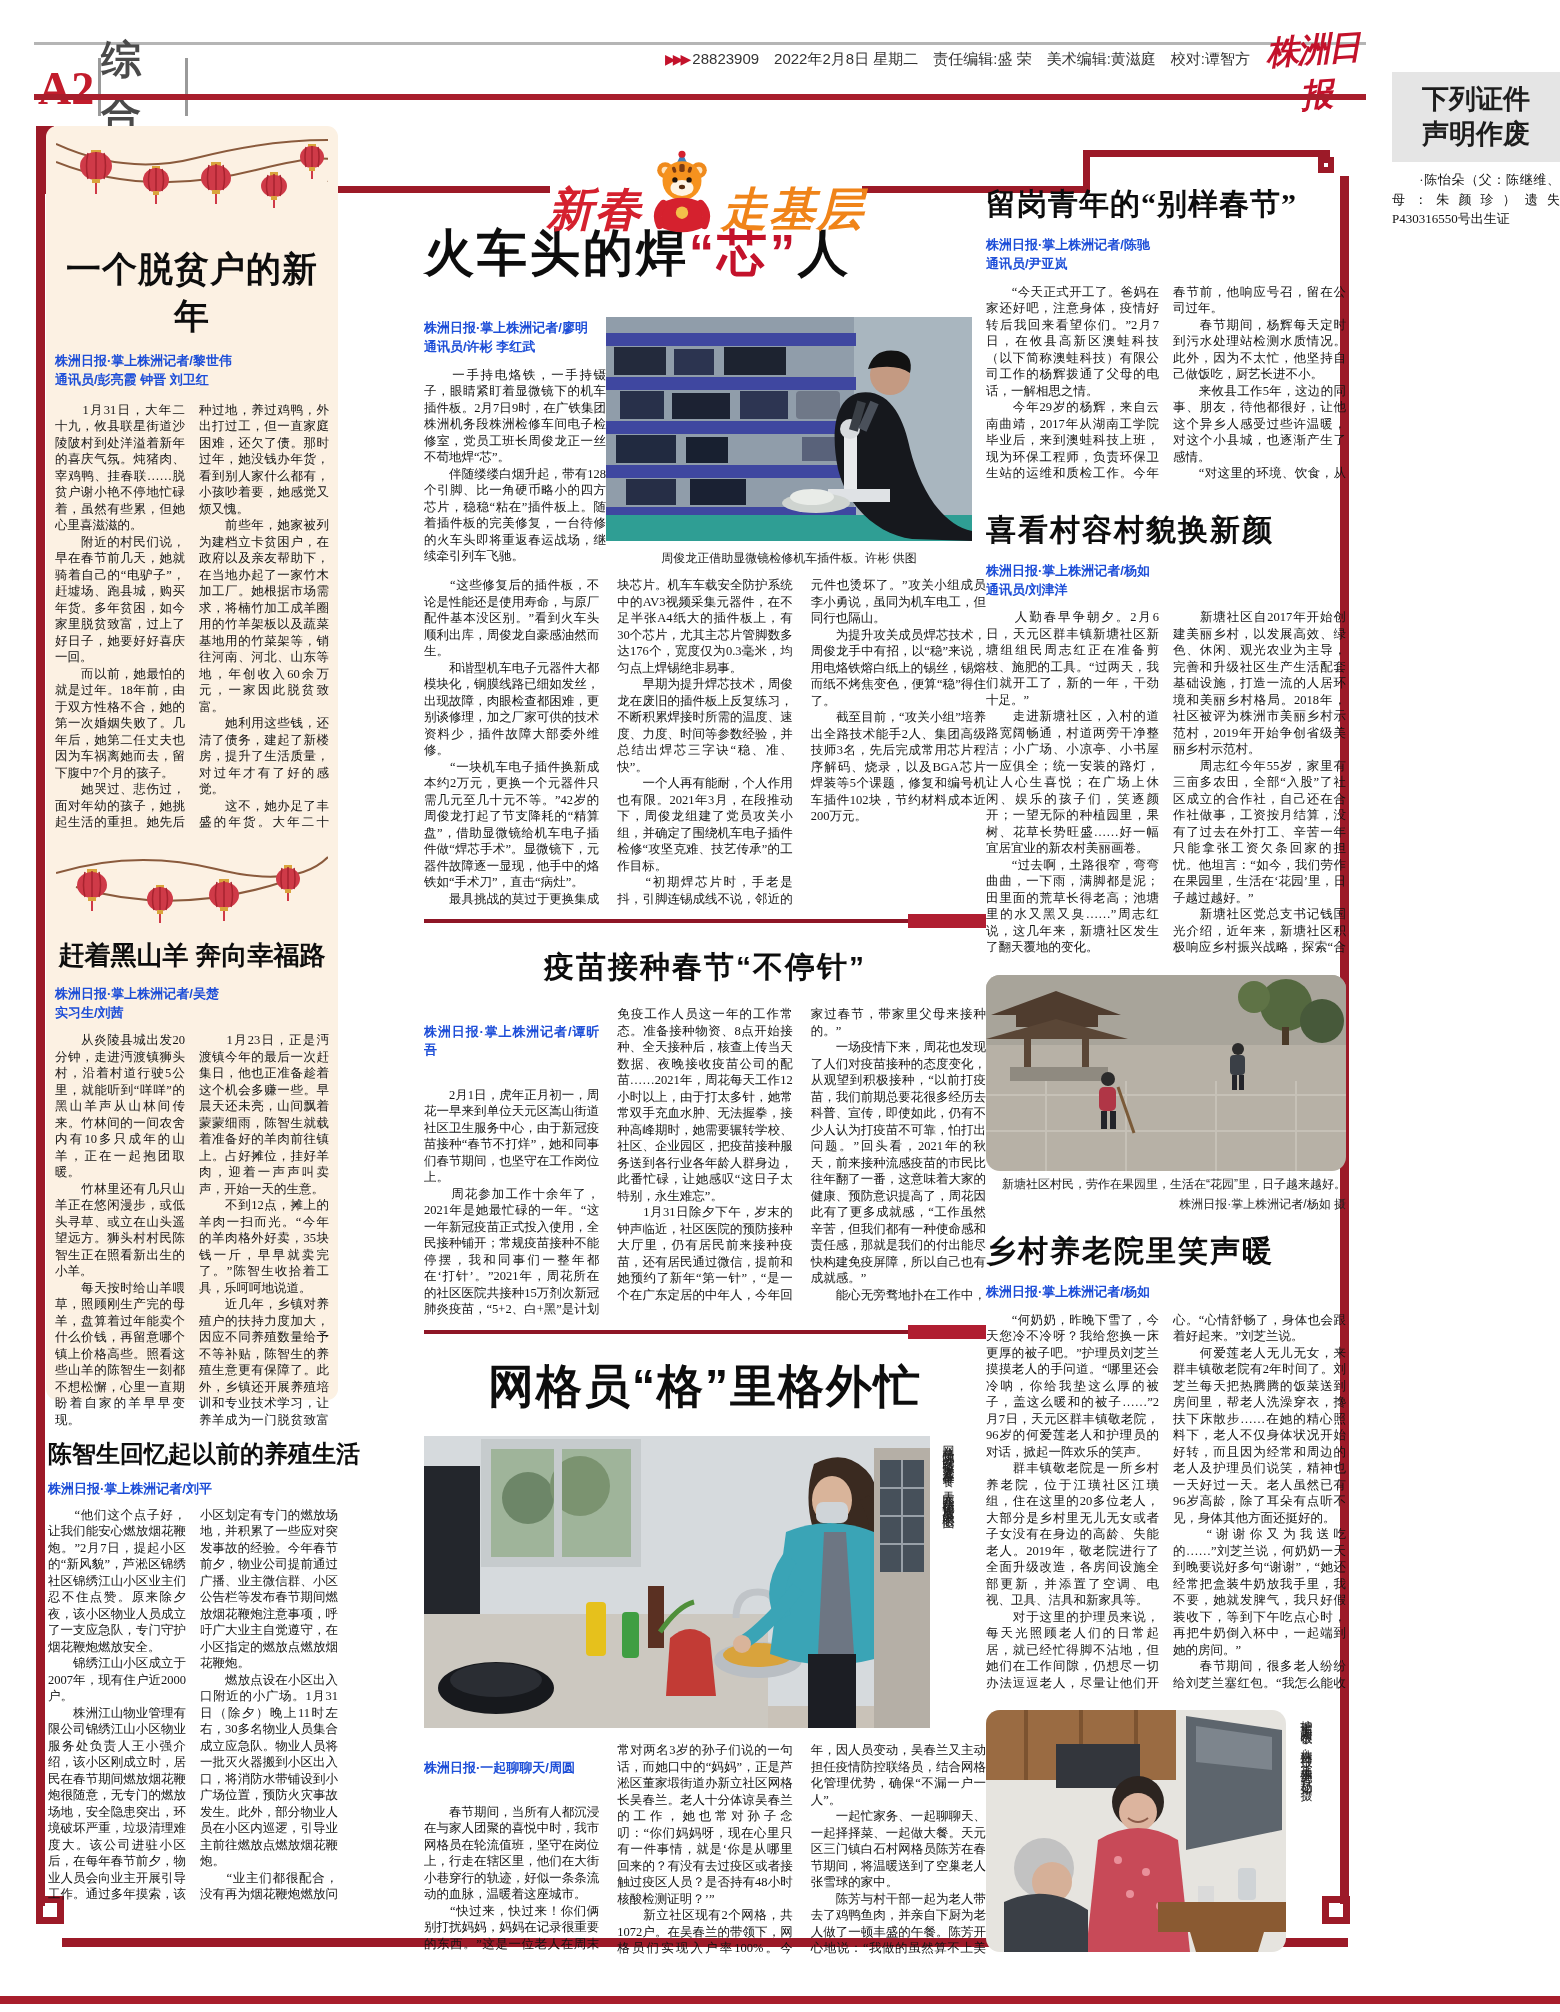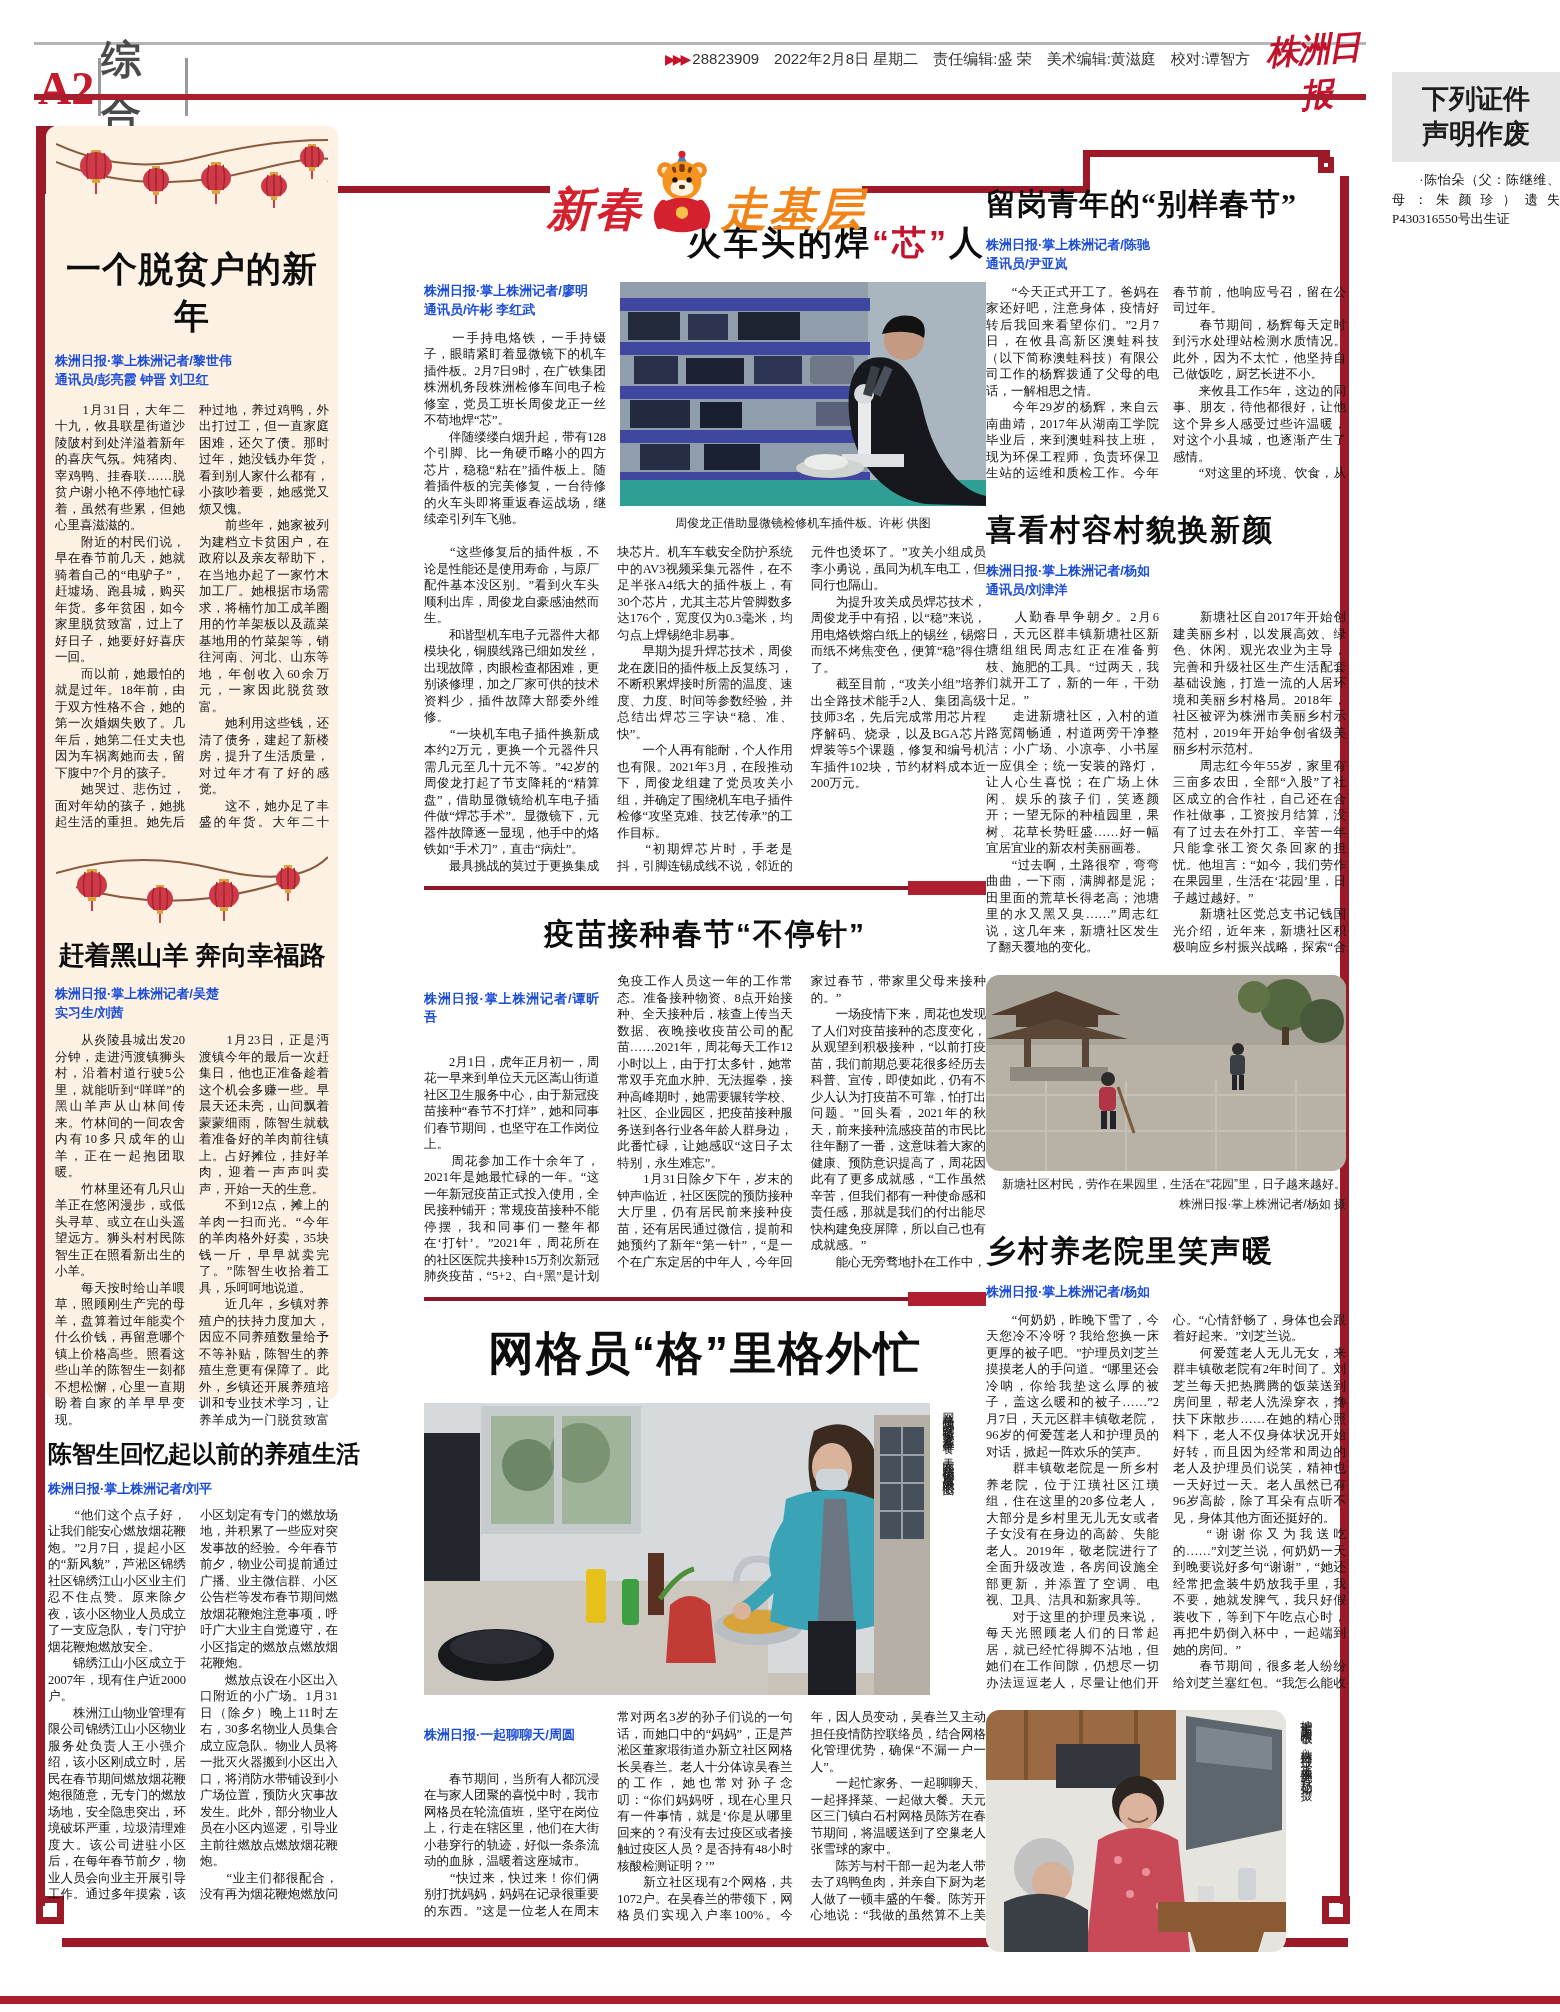--- a/index.html
+++ b/index.html
@@ -49,23 +49,23 @@
   .b1 { margin-top:12px; height:438px; }
   .b2 { margin-top:10px; height:398px; }
   .lant { display:block; margin:6px auto 0; }
   .fireworks { position:absolute; left:48px; top:1438px; width:290px; z-index:2; }
   .t3 { font-size:24px; text-align:center; letter-spacing:0; white-space:nowrap; }
   .fireworks .byl { margin-top:10px; }
   .b3 { margin-top:8px; height:410px; }
 
   
   .band-center { position:absolute; left:424px; top:120px; width:562px; z-index:2; }
-  .train-title { margin-top:100px; text-align:right; font-size:34px; letter-spacing:3px; white-space:nowrap; }
+  .train-title { margin-top:100px; text-align:left; font-size:50px; letter-spacing:3px; white-space:nowrap; }
   .train-title .accent { color:#c3122b; }
-  .train-top { display:flex; gap:14px; margin-top:16px; height:254px; }
+  .train-top { display:flex; margin-top:28px; height:254px;align-items:center; }
   .train-left { width:182px; overflow:hidden; }
   .train-left .bodytxt { margin-top:10px; }
   .train-photo-wrap { width:366px; }
   .train-photo-wrap .caption { display:block; text-align:center; margin-top:5px; }
   .train-body { margin-top:8px; height:330px; }
   .divider { position:relative; margin-top:12px; height:4px; background:#8e1626; }
   .divider .blk { position:absolute; right:0; top:-5px; width:78px; height:14px; background:#b01e31; }
   .vax-title { margin-top:24px; text-align:center; font-size:30px; letter-spacing:2px; white-space:nowrap; }
   .vax-body { margin-top:18px; height:312px; }
   .vax-body .byl, .grid-body .byl { margin-bottom:10px; }

